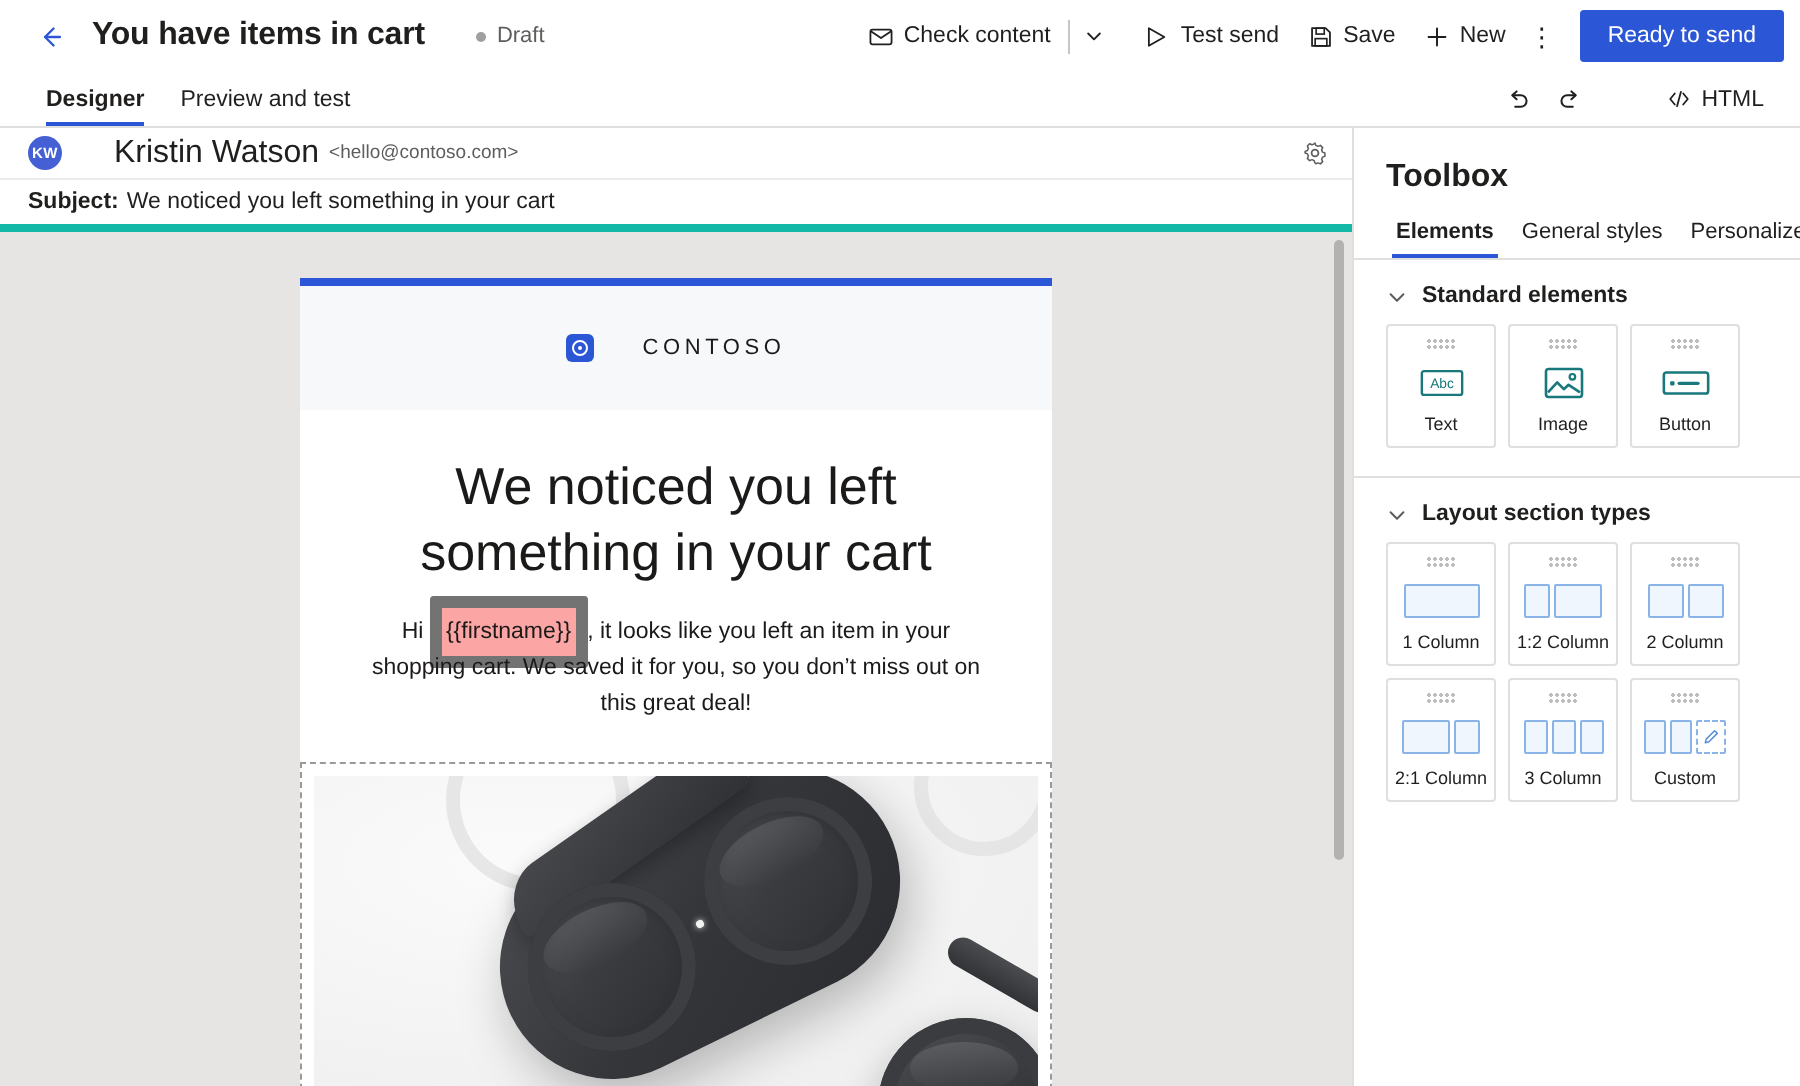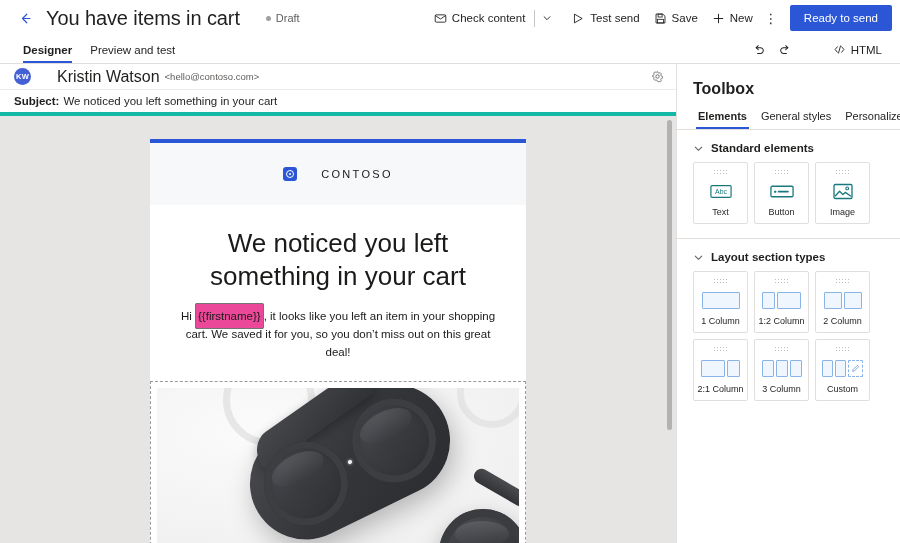--- a/index.html
+++ b/index.html
@@ -16,21 +16,21 @@
   
   .cmdbar {
     height: 36px; flex:0 0 36px; display:flex; align-items:center;
     background:#ffffff; padding: 0 8px 0 14px;
   }
   .back-btn {
     width:22px; height:22px; display:flex; align-items:center; justify-content:center;
     color:#2b57d6; cursor:pointer; flex:0 0 auto;
   }
   .title {
-    font-size:20px; font-weight:400; color:#201f1e; margin-left:10px;
+    font-size:16px; font-weight:700; color:#201f1e; margin-left:10px;
     letter-spacing:-0.1px; white-space:nowrap;
   }
   .status {
     display:flex; align-items:center; gap:5px; margin-left:26px;
     color:#605e5c; font-size:11px; white-space:nowrap;
   }
   .status .dot { width:5px; height:5px; border-radius:50%; background:#a19f9d; }
 
   .cmd-spacer { flex:1 1 auto; }
 
@@ -136,21 +136,21 @@
 
   .email-body { background:#ffffff; padding: 22px 26px 20px; }
   .email-h1 {
     font-size:26px; font-weight:400; color:#1b1a19; text-align:center; line-height:1.25;
     margin:0 0 16px;
   }
   .email-p {
     font-size:11.5px; color:#1b1a19; text-align:center; line-height:1.55; margin:0;
   }
   .token {
-    background:#ec4899; border:1px solid #737373; border-radius:2px;
+    background:#fca5a5; border:6px solid #737373; border-radius:2px;
     padding:6px 2px; color:#1b1a19;
   }
 
   .email-img-section {
     border:1px dashed #9a9a9a; background:#ffffff;
     padding:6px; margin-top:0;
   }
   .photo {
     width:100%; height:175px; position:relative; overflow:hidden;
     background:
@@ -472,39 +472,39 @@
                 <rect x="1" y="1.5" width="22" height="13" rx="1.2" stroke="#18787c" stroke-width="1.3"></rect>
                 <text x="12" y="11" text-anchor="middle" font-family="Liberation Sans, sans-serif" font-size="7.5" fill="#18787c">Abc</text>
               </svg>
             </span>
             <span class="card-lbl">Text</span>
           </div>
 
           <div class="card">
             <span class="dots"></span>
             <span class="card-ic">
+              <svg width="20" height="17" viewBox="0 0 20 17" fill="none" aria-hidden="true">
+                <rect x="1" y="1.5" width="18" height="14" rx="1.2" stroke="#18787c" stroke-width="1.3"></rect>
+                <circle cx="14.2" cy="5.4" r="1.4" stroke="#18787c" stroke-width="1.1"></circle>
+                <path d="M2 13.2l4.6-5 3.3 3.4 2.4-2.2 5.7 3.8" stroke="#18787c" stroke-width="1.3" stroke-linejoin="round"></path>
+              </svg>
+            </span>
+            <span class="card-lbl">Image</span>
+          </div>
+
+          <div class="card">
+            <span class="dots"></span>
+            <span class="card-ic">
               <svg width="24" height="13" viewBox="0 0 26 14" fill="none" aria-hidden="true">
                 <rect x="1" y="1.3" width="24" height="11.4" rx="1.4" stroke="#18787c" stroke-width="1.4"></rect>
                 <rect x="4.4" y="6.1" width="2.4" height="2.2" rx="0.6" fill="#18787c"></rect>
                 <rect x="8.4" y="6.3" width="12" height="1.8" rx="0.9" fill="#18787c"></rect>
               </svg>
             </span>
             <span class="card-lbl">Button</span>
-          </div>
-
-          <div class="card">
-            <span class="dots"></span>
-            <span class="card-ic">
-              <svg width="20" height="17" viewBox="0 0 20 17" fill="none" aria-hidden="true">
-                <rect x="1" y="1.5" width="18" height="14" rx="1.2" stroke="#18787c" stroke-width="1.3"></rect>
-                <circle cx="14.2" cy="5.4" r="1.4" stroke="#18787c" stroke-width="1.1"></circle>
-                <path d="M2 13.2l4.6-5 3.3 3.4 2.4-2.2 5.7 3.8" stroke="#18787c" stroke-width="1.3" stroke-linejoin="round"></path>
-              </svg>
-            </span>
-            <span class="card-lbl">Image</span>
           </div>
 
         </div>
 
         <div class="divider-line"></div>
 
         <div class="group-head">
           <span class="chev">
             <svg width="11" height="11" viewBox="0 0 12 12" fill="none" aria-hidden="true">
               <path d="M2.5 4.5L6 8l3.5-3.5" stroke="#605e5c" stroke-width="1.1" stroke-linecap="round" stroke-linejoin="round"></path>

